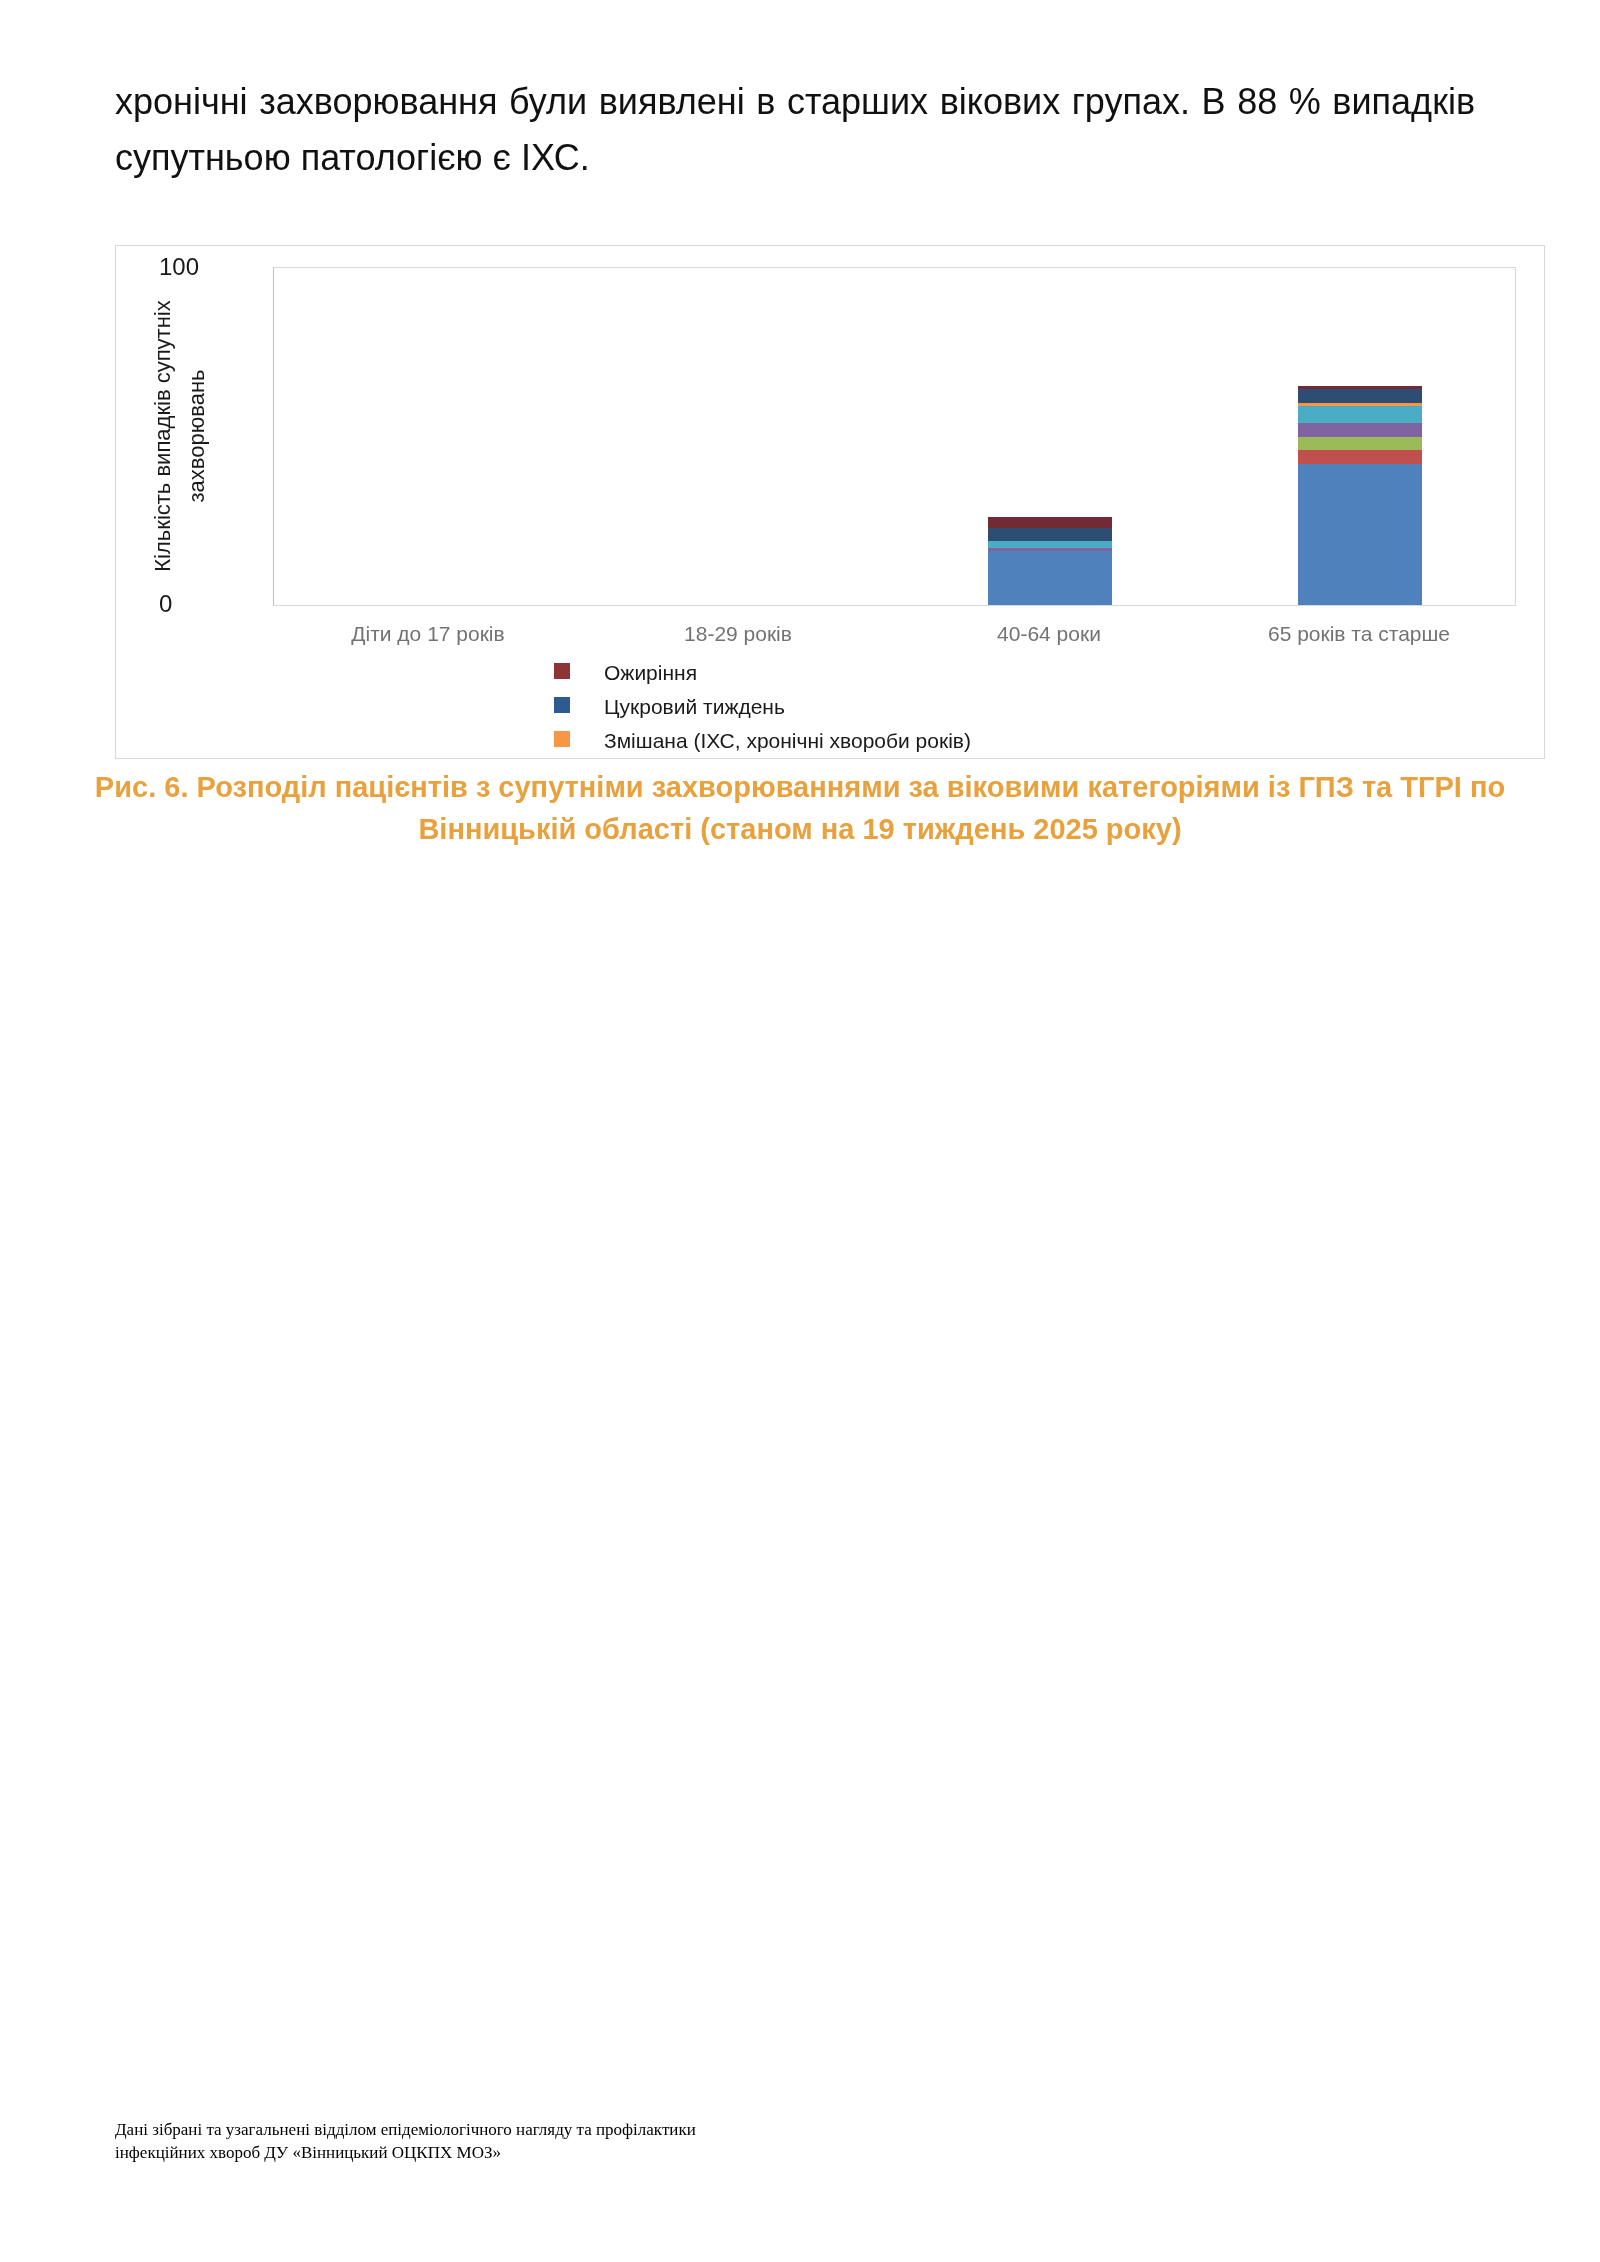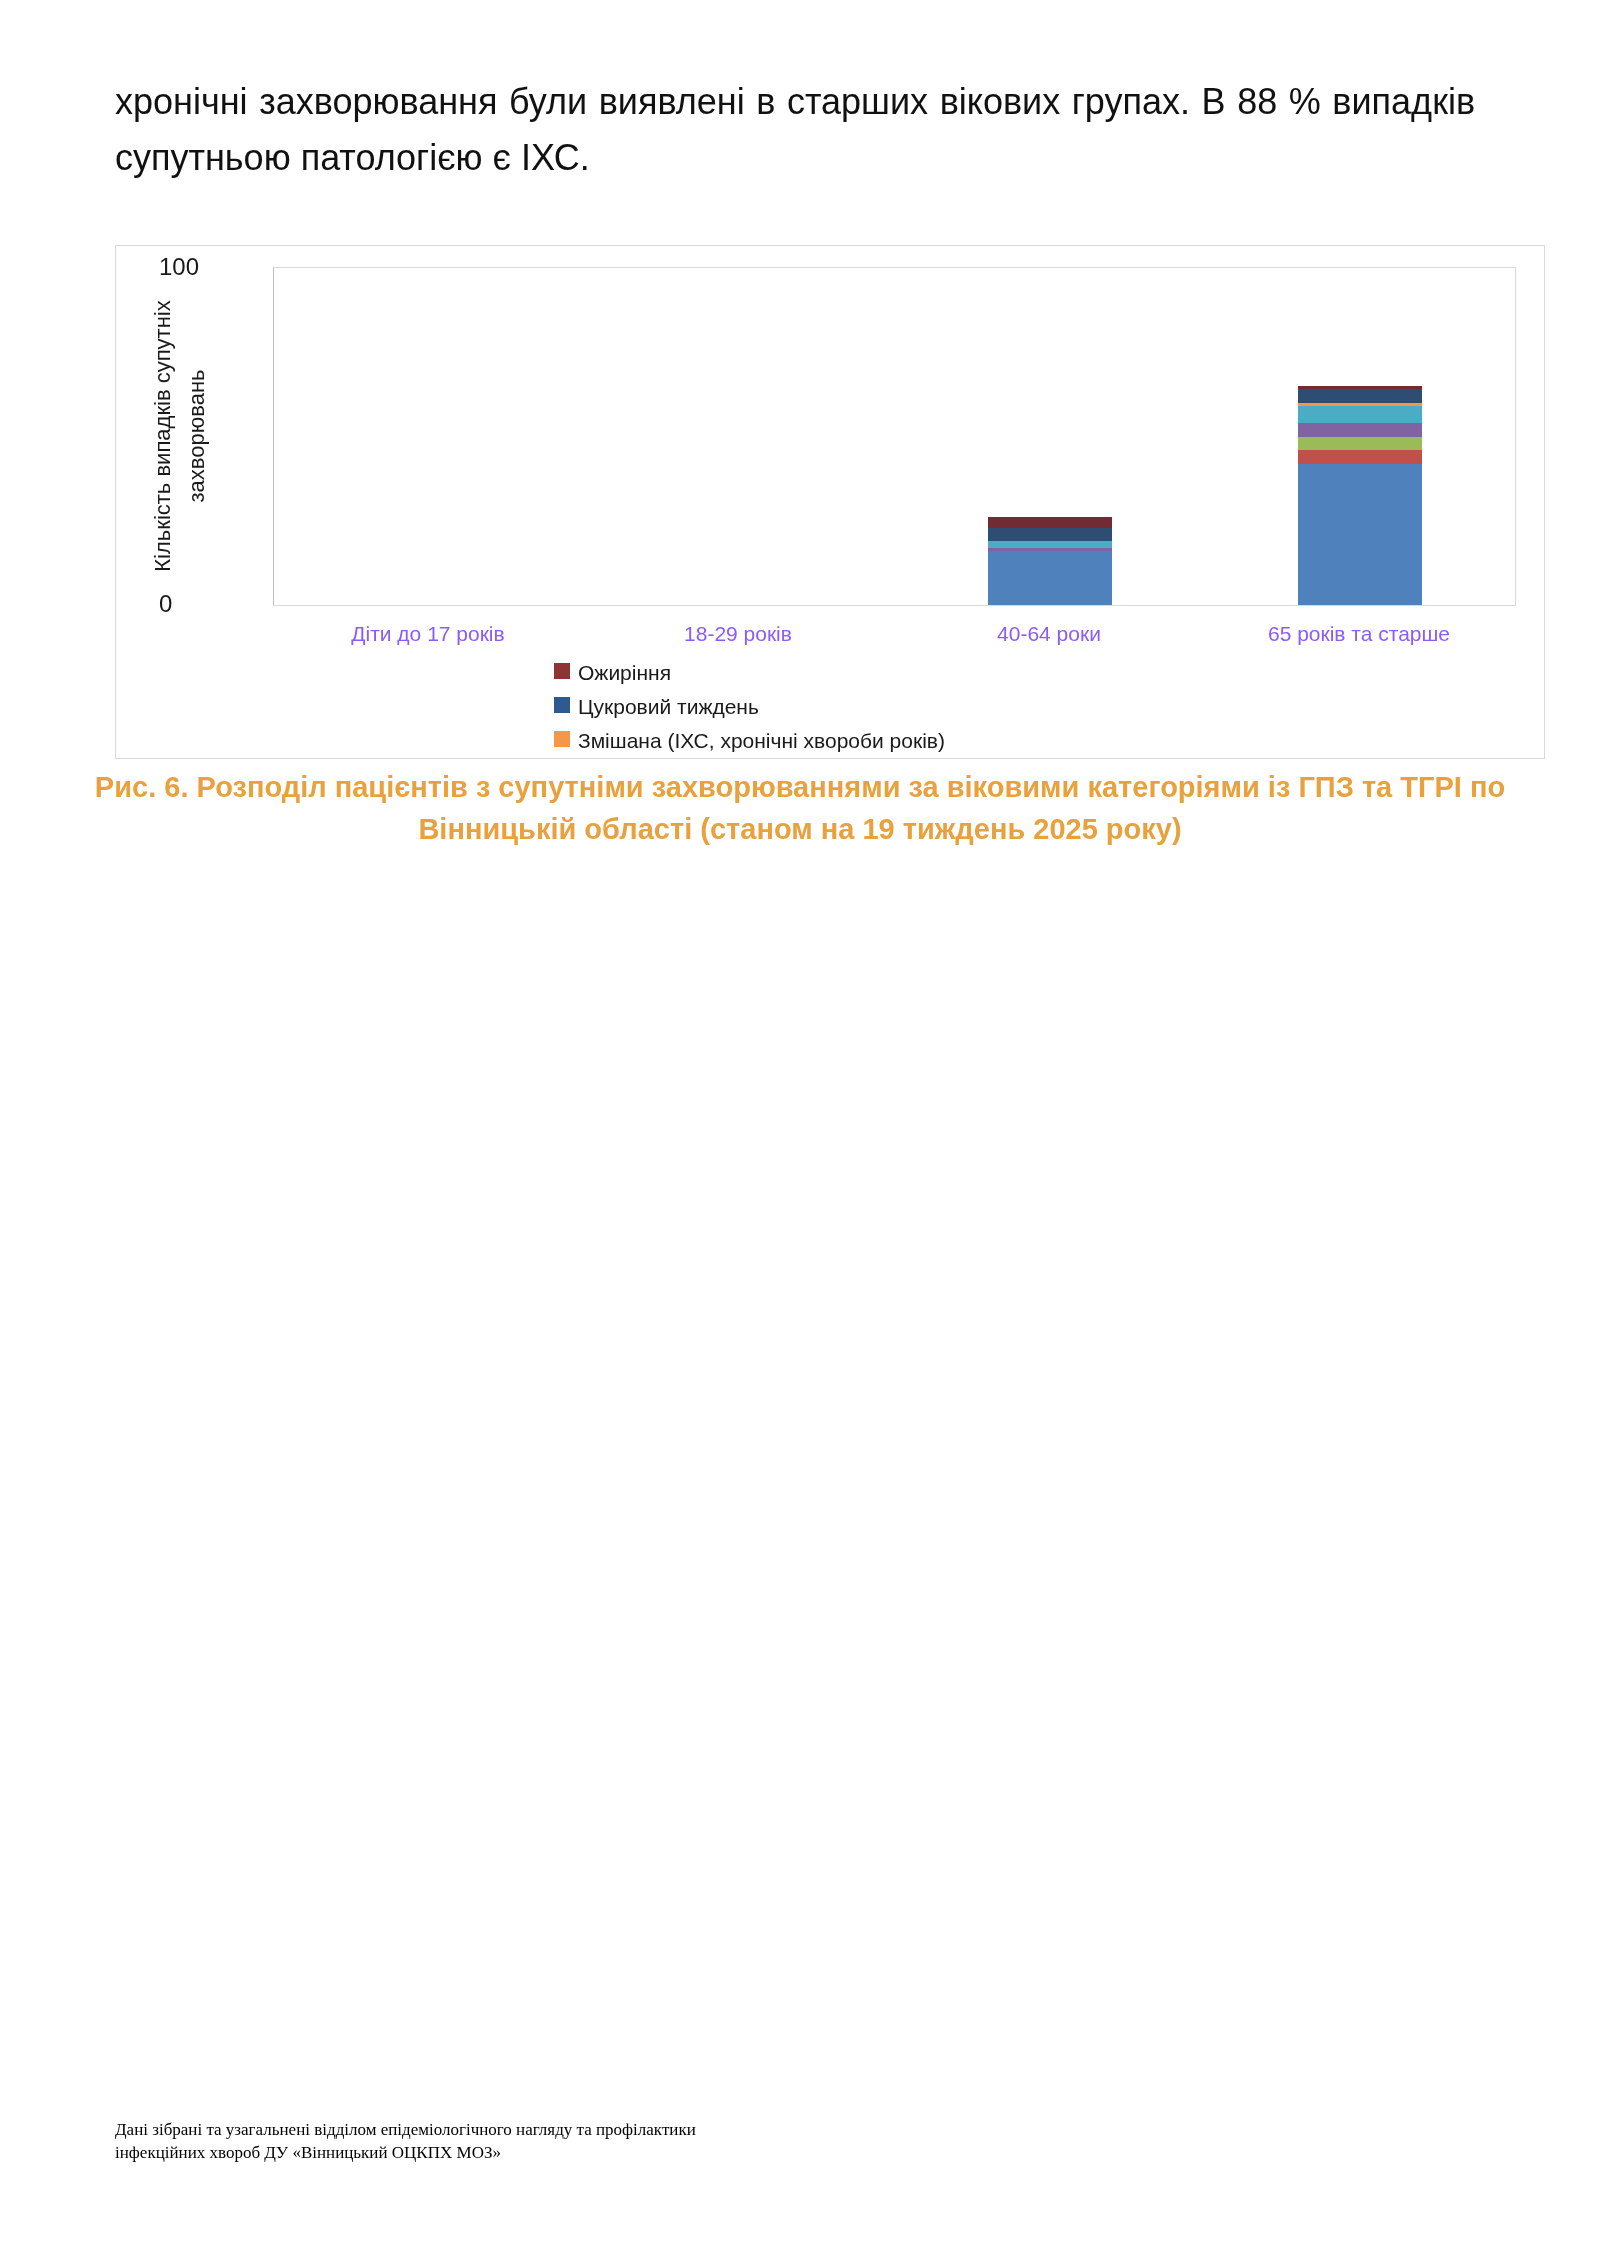--- a/index.html
+++ b/index.html
@@ -22,25 +22,25 @@
 
   .plot{position:absolute;left:157px;top:21px;width:1241px;height:337px;
         border-top:1px solid #D9D9D9;border-right:1px solid #D9D9D9;
         border-bottom:1px solid #D9D9D9;border-left:1px solid #BFBFBF;}
 
   .bar-group{position:absolute;bottom:0;width:124px;display:flex;
              flex-direction:column-reverse;}
   .bar-segment{width:100%;}
 
   .x-tick{position:absolute;top:375px;width:310px;text-align:center;
-          font-size:21px;line-height:26px;color:#8b5cf6;}
+          font-size:21px;line-height:26px;color:#737373;}
 
   .legend{position:absolute;left:438px;top:414px;display:flex;
           flex-direction:column;gap:9px;}
-  .legend-item{display:flex;align-items:flex-start;height:25px;}
+  .legend-item{display:flex;align-items:flex-start;height:25px;gap:26px;}
   .legend-swatch{width:16px;height:16px;margin:3px 8px 0 0;flex:0 0 auto;}
   .legend-label{font-size:21px;line-height:25px;color:#1a1a1a;}
 
   .caption{position:absolute;left:40px;top:766px;width:1520px;text-align:center;
            font-weight:bold;font-size:29px;line-height:42px;}
 
   .footer{position:absolute;left:115px;top:2118px;width:780px;
           font-family:"Liberation Serif",serif;font-size:17px;line-height:23px;color:#000;}
 </style>
 </head>

